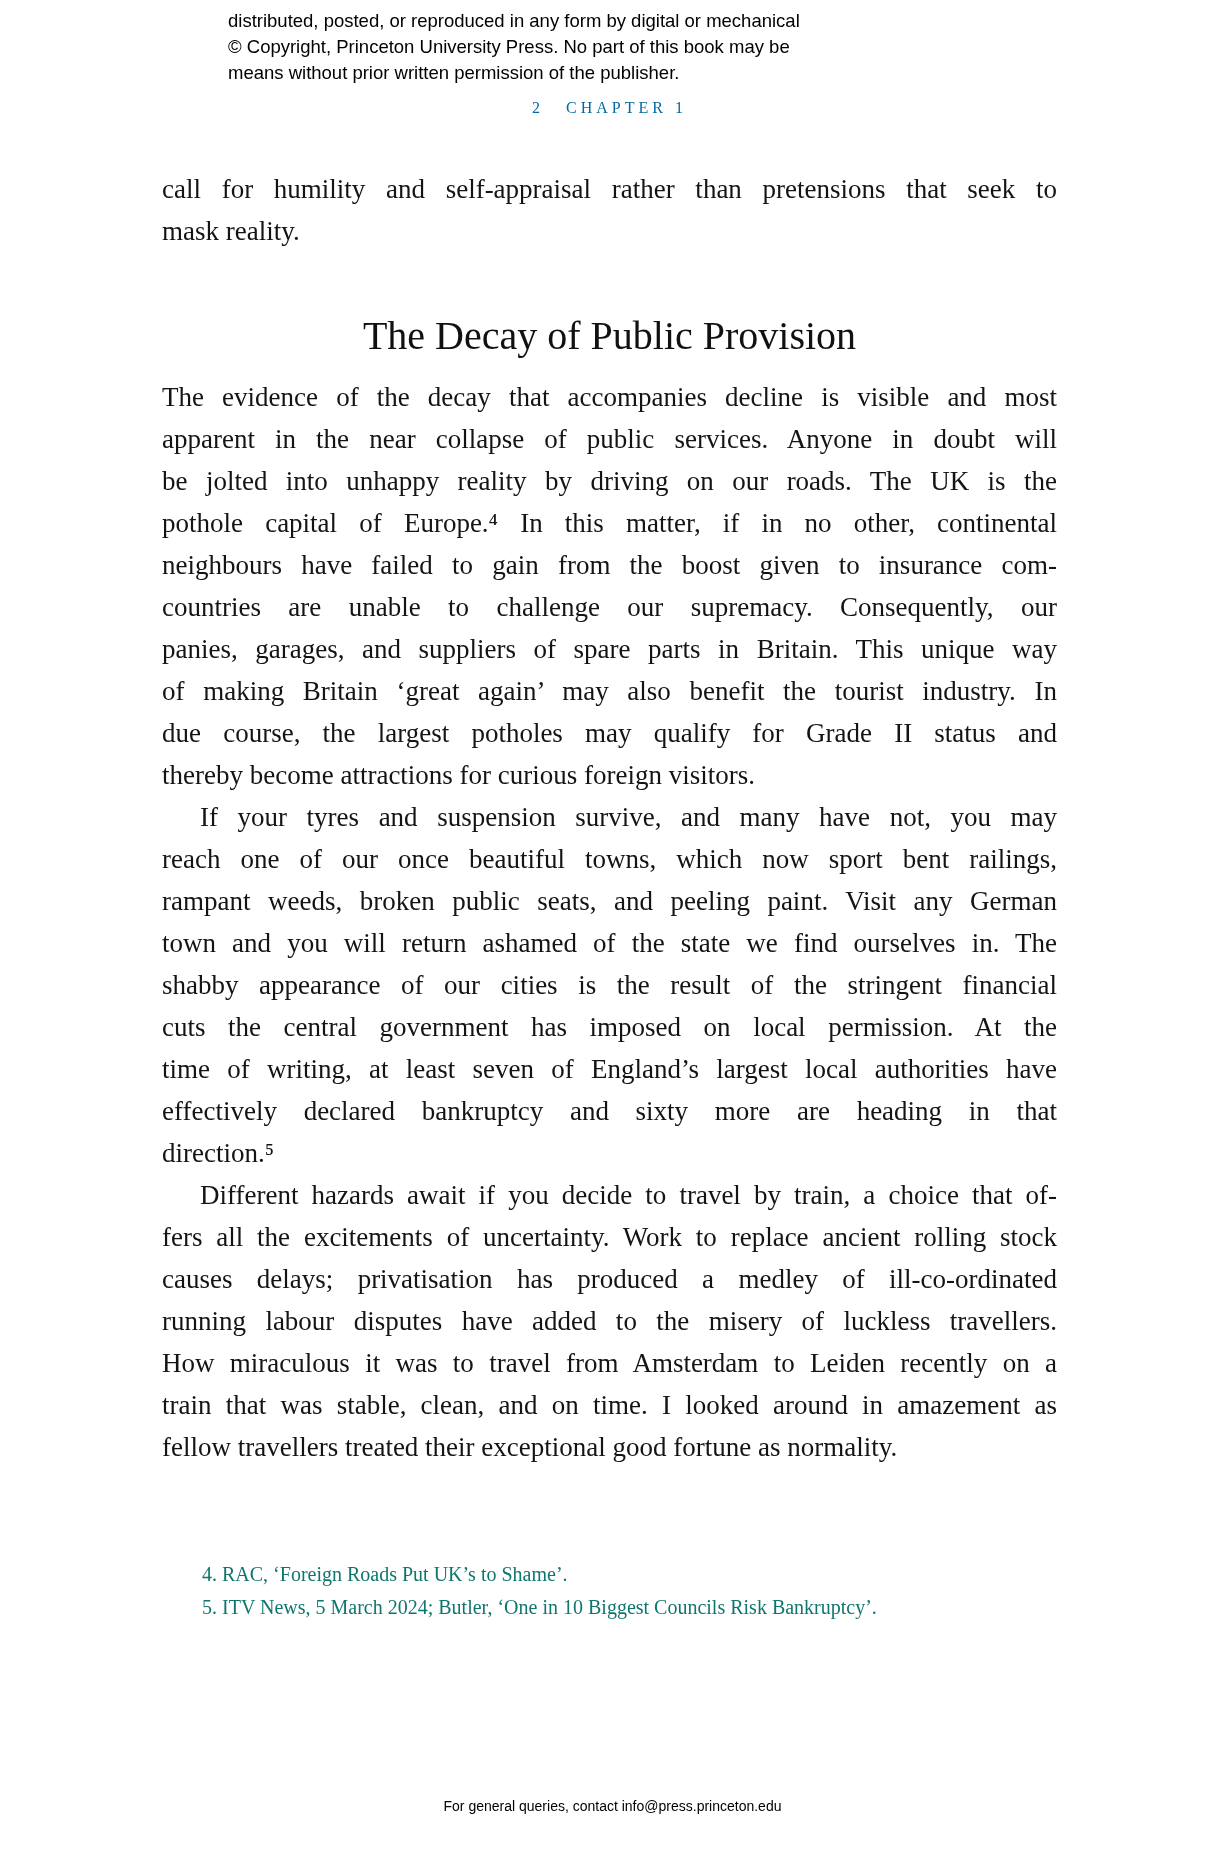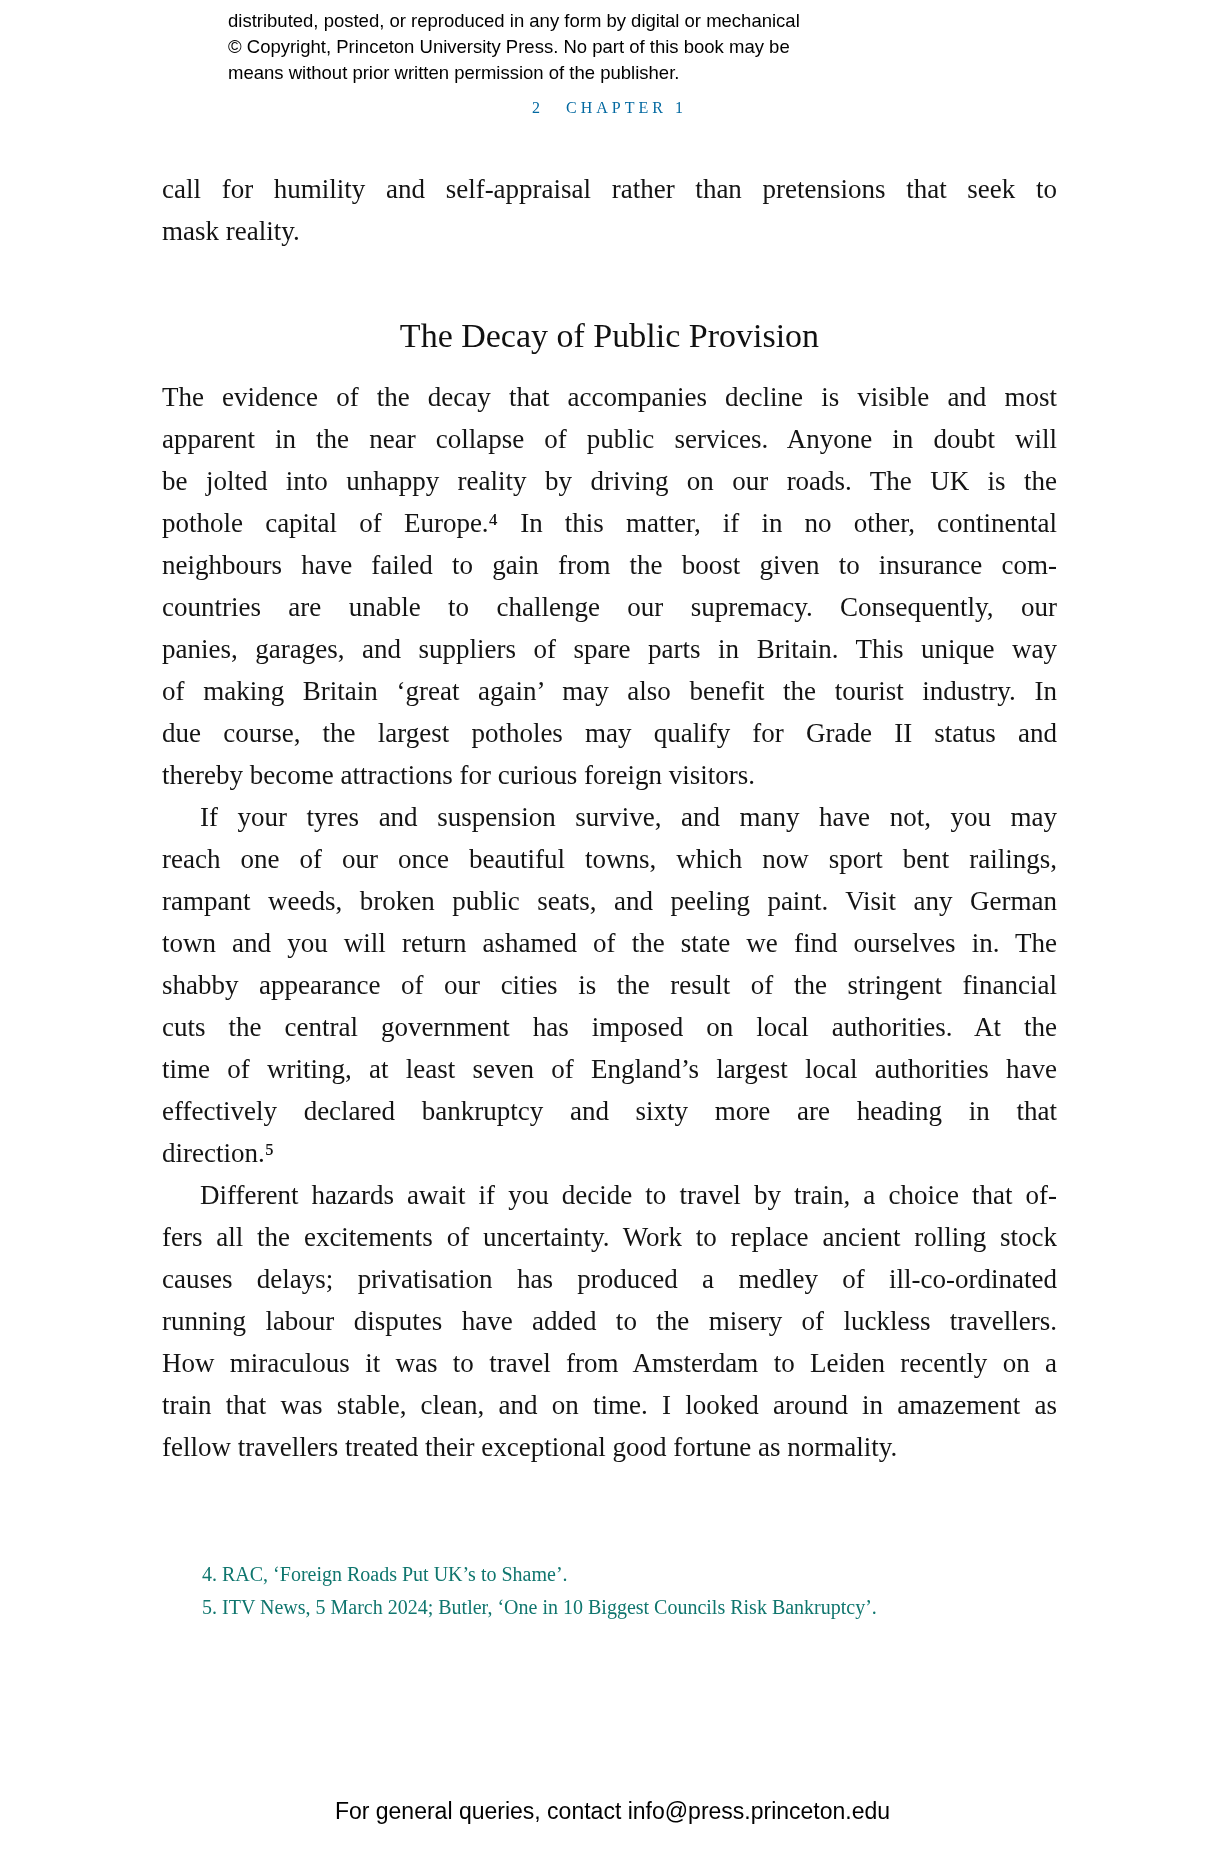--- a/index.html
+++ b/index.html
@@ -6,31 +6,31 @@
   body{width:1225px;height:1850px;position:relative;background:#ffffff;
        font-family:"Liberation Serif",serif;color:#141414;}
   .copyright{position:absolute;left:228px;top:8px;
        font-family:"Liberation Sans",sans-serif;font-size:18.5px;line-height:26px;color:#000;}
   .running-head{position:absolute;left:162px;top:99px;width:895px;text-align:center;
        font-size:16px;letter-spacing:4px;color:#0369a1;}
   .running-head .pgnum{margin-right:22px;}
   .textblock{position:absolute;left:162px;width:895px;}
   #intro{top:168px;}
   .heading{position:absolute;left:162px;top:314px;width:895px;margin:0;text-align:center;
-       font-size:34px;line-height:44px;font-weight:normal;color:#111;}
+       font-size:40px;line-height:44px;font-weight:normal;color:#111;}
   #paras{top:376px;}
   .line{text-align:justify;text-align-last:justify;height:42px;line-height:42px;
        overflow:hidden;font-size:27px;}
   .line.last{text-align-last:left;}
   .line.indent{padding-left:38px;}
   #footnotes{position:absolute;left:202px;top:1558px;width:855px;
        font-size:20px;line-height:33px;color:#0f766e;}
   .fnline{height:33px;overflow:hidden;}
   .footer{position:absolute;left:0;top:1798px;width:1225px;text-align:center;
-       font-family:"Liberation Sans",sans-serif;font-size:23px;color:#000;}
+       font-family:"Liberation Sans",sans-serif;font-size:14px;color:#000;}
 </style>
 </head>
 <body>
 
 <div class="copyright" id="copyright">
     <div class="cline">distributed, posted, or reproduced in any form by digital or mechanical</div>
     <div class="cline">© Copyright, Princeton University Press. No part of this book may be</div>
     <div class="cline last">means without prior written permission of the publisher.</div>
   </div>
 
@@ -54,21 +54,21 @@
     <div class="line">countries are unable to challenge our supremacy. Consequently, our</div>
     <div class="line">panies, garages, and suppliers of spare parts in Britain. This unique way</div>
     <div class="line">of making Britain ‘great again’ may also benefit the tourist industry. In</div>
     <div class="line">due course, the largest potholes may qualify for Grade II status and</div>
     <div class="line last">thereby become attractions for curious foreign visitors.</div>
     <div class="line indent">If your tyres and suspension survive, and many have not, you may</div>
     <div class="line">reach one of our once beautiful towns, which now sport bent railings,</div>
     <div class="line">rampant weeds, broken public seats, and peeling paint. Visit any German</div>
     <div class="line">town and you will return ashamed of the state we find ourselves in. The</div>
     <div class="line">shabby appearance of our cities is the result of the stringent financial</div>
-    <div class="line">cuts the central government has imposed on local authorities. At the</div>
+    <div class="line">cuts the central government has imposed on local permission. At the</div>
     <div class="line">time of writing, at least seven of England’s largest local authorities have</div>
     <div class="line">effectively declared bankruptcy and sixty more are heading in that</div>
     <div class="line last">direction.⁵</div>
     <div class="line indent">Different hazards await if you decide to travel by train, a choice that of-</div>
     <div class="line">fers all the excitements of uncertainty. Work to replace ancient rolling stock</div>
     <div class="line">causes delays; privatisation has produced a medley of ill-co-ordinated</div>
     <div class="line">running labour disputes have added to the misery of luckless travellers.</div>
     <div class="line">How miraculous it was to travel from Amsterdam to Leiden recently on a</div>
     <div class="line">train that was stable, clean, and on time. I looked around in amazement as</div>
     <div class="line last">fellow travellers treated their exceptional good fortune as normality.</div>

